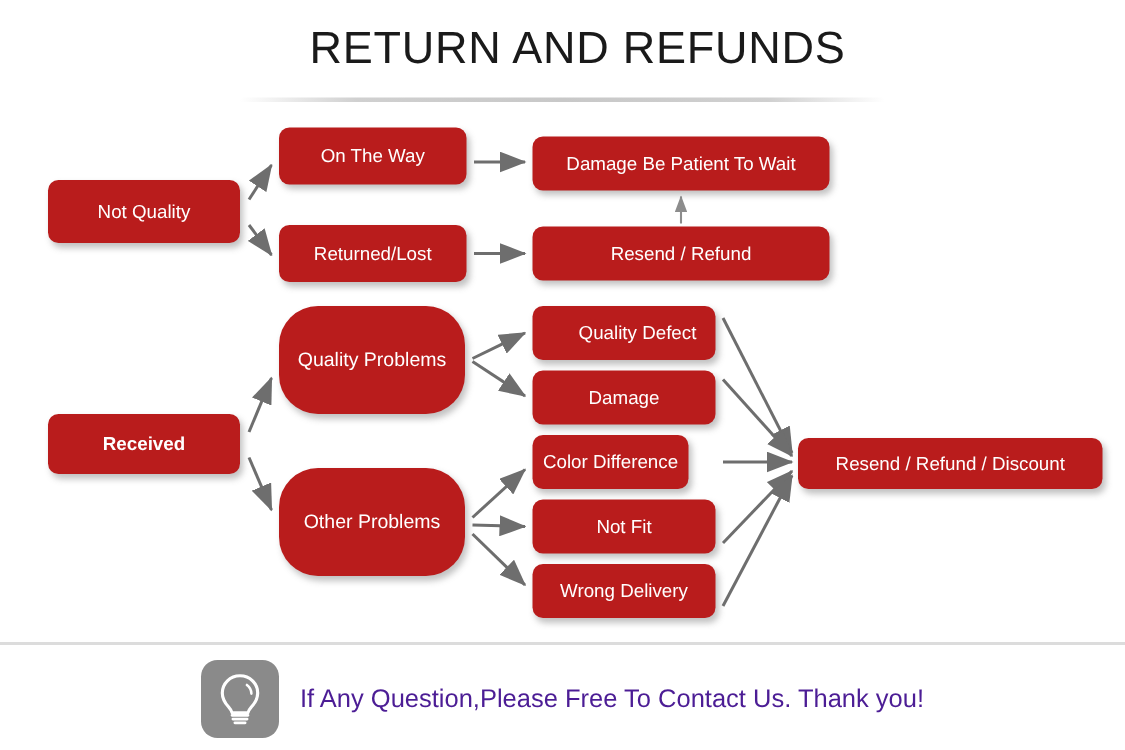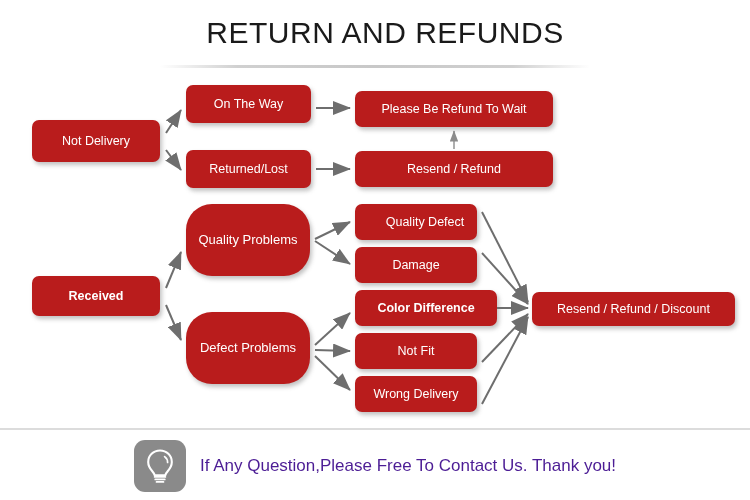--- a/index.html
+++ b/index.html
@@ -155,41 +155,41 @@
 
     <line x1="315" y1="356" x2="350" y2="390" stroke="#6e6e6e" stroke-width="2" marker-end="url(#arrowhead)"></line>
 
     <line x1="482" y1="212" x2="528" y2="302" stroke="#6e6e6e" stroke-width="2" marker-end="url(#arrowhead)"></line>
     <line x1="482" y1="253" x2="528" y2="304" stroke="#6e6e6e" stroke-width="2" marker-end="url(#arrowhead)"></line>
     <line x1="482" y1="308" x2="528" y2="308" stroke="#6e6e6e" stroke-width="2" marker-end="url(#arrowhead)"></line>
     <line x1="482" y1="362" x2="528" y2="314" stroke="#6e6e6e" stroke-width="2" marker-end="url(#arrowhead)"></line>
     <line x1="482" y1="404" x2="528" y2="317" stroke="#6e6e6e" stroke-width="2" marker-end="url(#arrowhead)"></line>
   </svg>
 
-  <div class="node" style="left:32px;  top:120px; width:128px; height:42px;">Not Delivery</div>
+  <div class="node" style="left:32px;  top:120px; width:128px; height:42px;">Not Quality</div>
 
   <div class="node" style="left:186px; top:85px;  width:125px; height:38px;">On The Way</div>
 
   <div class="node" style="left:186px; top:150px; width:125px; height:38px;">Returned/Lost</div>
 
-  <div class="node" style="left:355px; top:91px;  width:198px; height:36px;">Please Be Refund To Wait</div>
+  <div class="node" style="left:355px; top:91px;  width:198px; height:36px;">Damage Be Patient To Wait</div>
 
   <div class="node" style="left:355px; top:151px; width:198px; height:36px;">Resend / Refund</div>
 
   <div class="node" style="left:32px;  top:276px; width:128px; height:40px;font-weight:bold;">Received</div>
 
   <div class="node big" style="left:186px; top:204px; width:124px; height:72px;">Quality Problems</div>
 
-  <div class="node big" style="left:186px; top:312px; width:124px; height:72px;">Defect Problems</div>
+  <div class="node big" style="left:186px; top:312px; width:124px; height:72px;">Other Problems</div>
 
   <div class="node" style="left:355px; top:204px; width:122px; height:36px;padding-left:24px;">Quality Defect</div>
 
   <div class="node" style="left:355px; top:247px; width:122px; height:36px;">Damage</div>
 
-  <div class="node" style="left:355px; top:290px; width:142px; height:36px;font-weight:bold;">Color Difference</div>
+  <div class="node" style="left:355px; top:290px; width:104px; height:36px;">Color Difference</div>
 
   <div class="node" style="left:355px; top:333px; width:122px; height:36px;">Not Fit</div>
 
   <div class="node" style="left:355px; top:376px; width:122px; height:36px;">Wrong Delivery</div>
 
   <div class="node" style="left:532px; top:292px; width:203px; height:34px;">Resend / Refund / Discount</div>
 
   <div id="footer-rule"></div>
   <div id="footer">
     <div id="bulb-badge">

